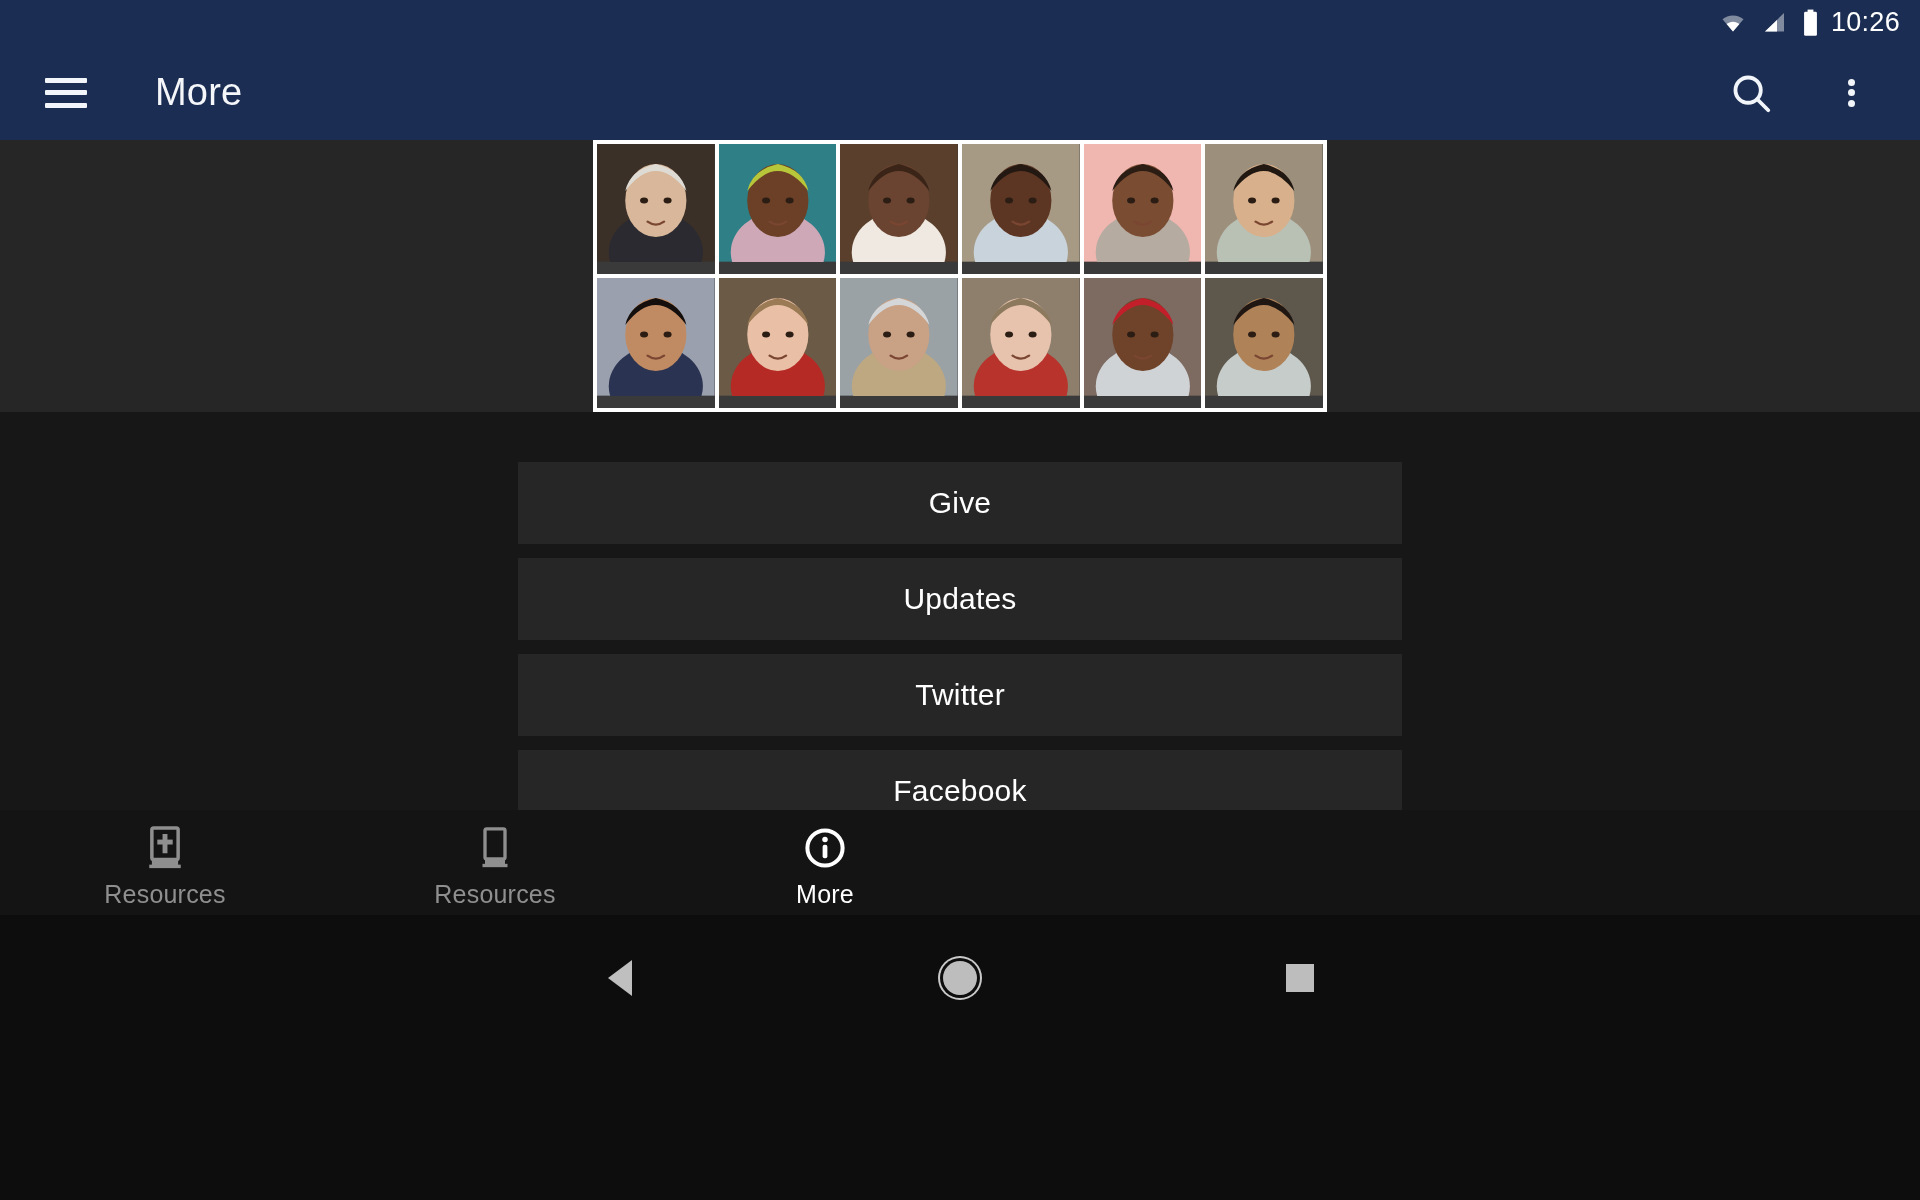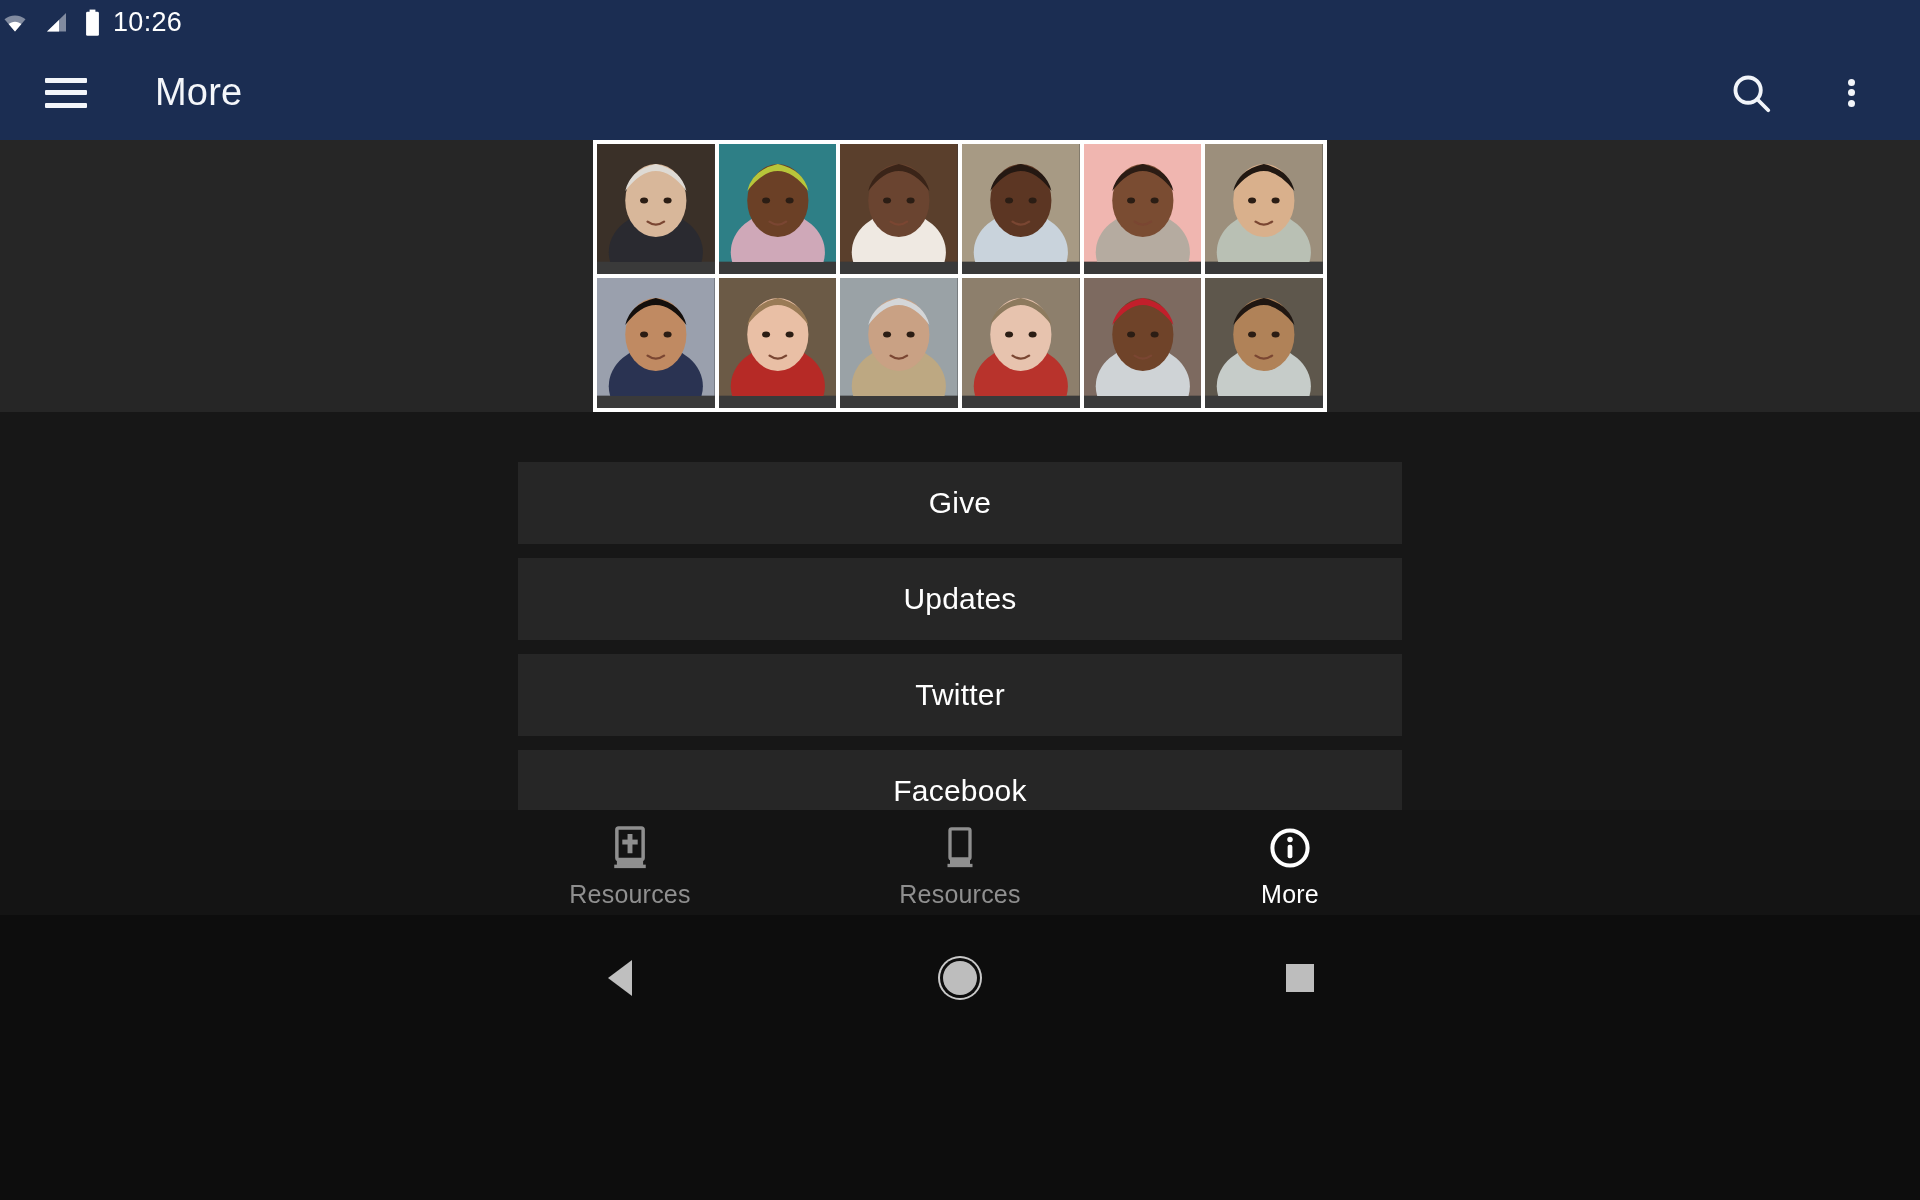--- a/index.html
+++ b/index.html
@@ -8,21 +8,21 @@
     background:#111111;
     font-family:"Liberation Sans", sans-serif;
     -webkit-font-smoothing:antialiased;
   }
   #screen { position:relative; width:1920px; height:1200px; background:#141414; }
 
   
   .statusbar {
     position:absolute; top:0; left:0; width:1920px; height:45px;
     background:#1b2d52; display:flex; align-items:center;
-    padding-right:20px; gap:12px;
+    justify-content:flex-end; padding-right:20px; gap:12px;
   }
   .sb-icons { display:flex; align-items:center; gap:13px; }
   .sb-time { color:#ffffff; font-size:27px; letter-spacing:0.3px; line-height:1; }
 
   
   .appbar {
     position:absolute; top:45px; left:0; width:1920px; height:95px;
     background:#1b2d52; display:flex; align-items:center;
   }
   .hamburger { width:42px; height:30px; margin-left:45px; display:flex;
@@ -58,21 +58,21 @@
     width:884px; height:82px; background:#262626;
     display:flex; align-items:center; justify-content:center;
     color:#ffffff; font-size:30px; letter-spacing:0.2px; cursor:pointer;
     border:none; font-family:"Liberation Sans", sans-serif;
   }
 
   
   .tabbar {
     position:absolute; top:810px; left:0; width:1920px; height:105px;
     background:#141414; display:flex; align-items:flex-start;
-    justify-content:center; padding-top:16px;
+    padding-top:16px;
   }
   .tab { width:330px; display:flex; flex-direction:column; align-items:center;
          gap:10px; cursor:pointer; }
   .tab-label { font-size:25px; color:#8f8f8f; letter-spacing:0.2px; }
   .tab.active .tab-label { color:#ffffff; }
   .tab-icon { height:44px; display:flex; align-items:center; justify-content:center; }
 
   
   .navbar {
     position:absolute; top:915px; left:0; width:1920px; height:285px;

